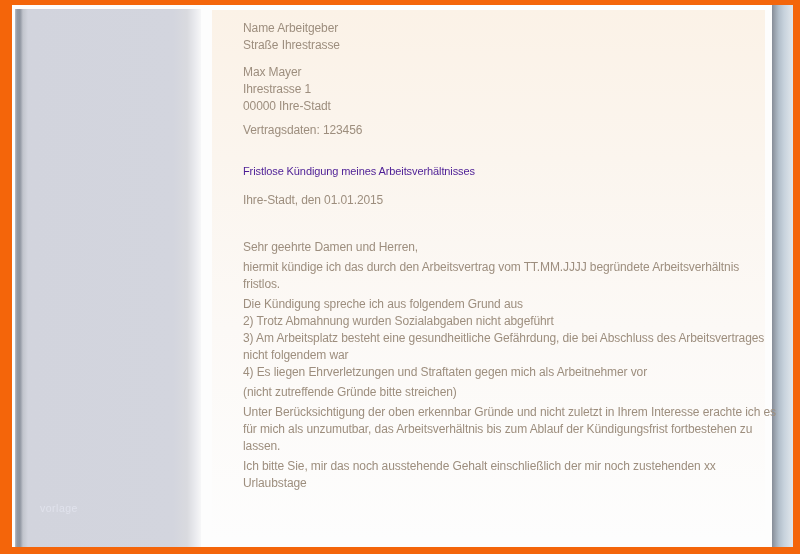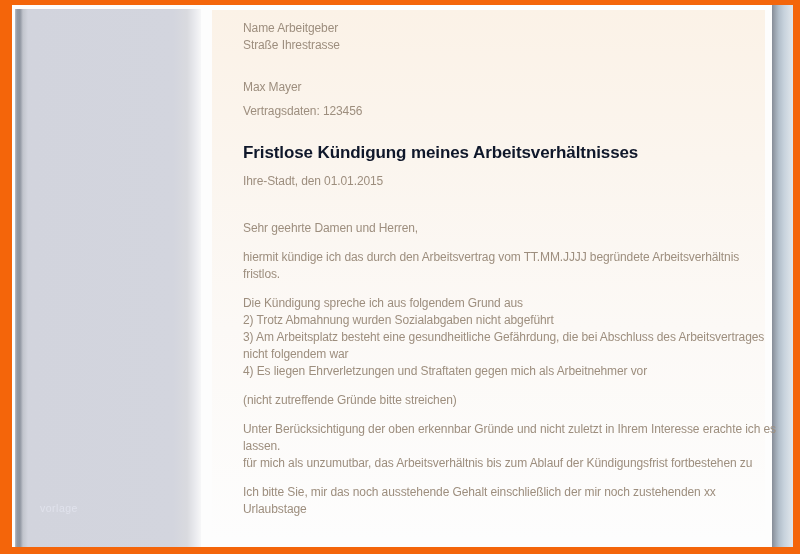--- a/index.html
+++ b/index.html
@@ -52,31 +52,31 @@
   
   .letter {
     position: absolute;
     left: 243px; top: 4px;
     width: 535px;
     font-size: 12px;
     line-height: 17px;
     letter-spacing: -0.1px;
     color: #9d8e7e;
   }
-  .block { margin-top: 12px; }
+  .block { margin-top: 3px; }
   .block[data-name="block-employer-address"] { margin-top: 16px; }
-  .block[data-name="block-sender-address"]   { margin-top: 25px; }
+  .block[data-name="block-sender-address"]   { margin-top: 10px; }
   .block[data-name="block-contract-data"]    { margin-top: 7px; }
   .block[data-name="block-subject"]          { margin-top: 24px; }
   .block[data-name="block-date-line"]        { margin-top: 12px; }
   .block[data-name="block-salutation"]       { margin-top: 30px; }
   .block.heading {
-    font-weight: bold;
-    color: #0f172a;
-    font-size: 17px;
+    font-weight: normal;
+    color: #4c1d95;
+    font-size: 11px;
   }
 </style>
 </head>
 <body data-name="screenshot-root">
 
 <div class="inner" data-name="page-background">
   <div class="doc-area" data-name="letter-document"></div>
 </div>
 
 <div class="page-panel" data-name="left-page-edge-panel">
@@ -85,20 +85,22 @@
 
 <div class="right-strip" data-name="right-page-edge-strip"></div>
 
 <div class="letter" data-name="letter-body">
     <div class="block" data-name="block-employer-address">
       <div class="line" data-name="letter-line">Name Arbeitgeber</div>
       <div class="line" data-name="letter-line">Straße Ihrestrasse</div>
     </div>
     <div class="block" data-name="block-sender-address">
       <div class="line" data-name="letter-line">Max Mayer</div>
+      <div class="line" data-name="letter-line">Ihrestrasse 1</div>
+      <div class="line" data-name="letter-line">00000 Ihre-Stadt</div>
     </div>
     <div class="block" data-name="block-contract-data">
       <div class="line" data-name="letter-line">Vertragsdaten: 123456</div>
     </div>
     <div class="block heading" data-name="block-subject">
       <div class="line" data-name="letter-line">Fristlose Kündigung meines Arbeitsverhältnisses</div>
     </div>
     <div class="block" data-name="block-date-line">
       <div class="line" data-name="letter-line">Ihre-Stadt, den 01.01.2015</div>
     </div>
@@ -113,19 +115,19 @@
       <div class="line" data-name="letter-line">2) Trotz Abmahnung wurden Sozialabgaben nicht abgeführt</div>
       <div class="line" data-name="letter-line">3) Am Arbeitsplatz besteht eine gesundheitliche Gefährdung, die bei Abschluss des Arbeitsvertrages</div>
       <div class="line" data-name="letter-line">nicht folgendem war</div>
       <div class="line" data-name="letter-line">4) Es liegen Ehrverletzungen und Straftaten gegen mich als Arbeitnehmer vor</div>
     </div>
     <div class="block" data-name="block-para-strike-note">
       <div class="line" data-name="letter-line">(nicht zutreffende Gründe bitte streichen)</div>
     </div>
     <div class="block" data-name="block-para-consideration">
       <div class="line" data-name="letter-line">Unter Berücksichtigung der oben erkennbar Gründe und nicht zuletzt in Ihrem Interesse erachte ich es</div>
+      <div class="line" data-name="letter-line">für mich als unzumutbar, das Arbeitsverhältnis bis zum Ablauf der Kündigungsfrist fortbestehen zu</div>
       <div class="line" data-name="letter-line">lassen.</div>
-      <div class="line" data-name="letter-line">für mich als unzumutbar, das Arbeitsverhältnis bis zum Ablauf der Kündigungsfrist fortbestehen zu</div>
     </div>
     <div class="block" data-name="block-para-request">
       <div class="line" data-name="letter-line">Ich bitte Sie, mir das noch ausstehende Gehalt einschließlich der mir noch zustehenden xx Urlaubstage</div>
     </div>
   </div>
 
 </body></html>

